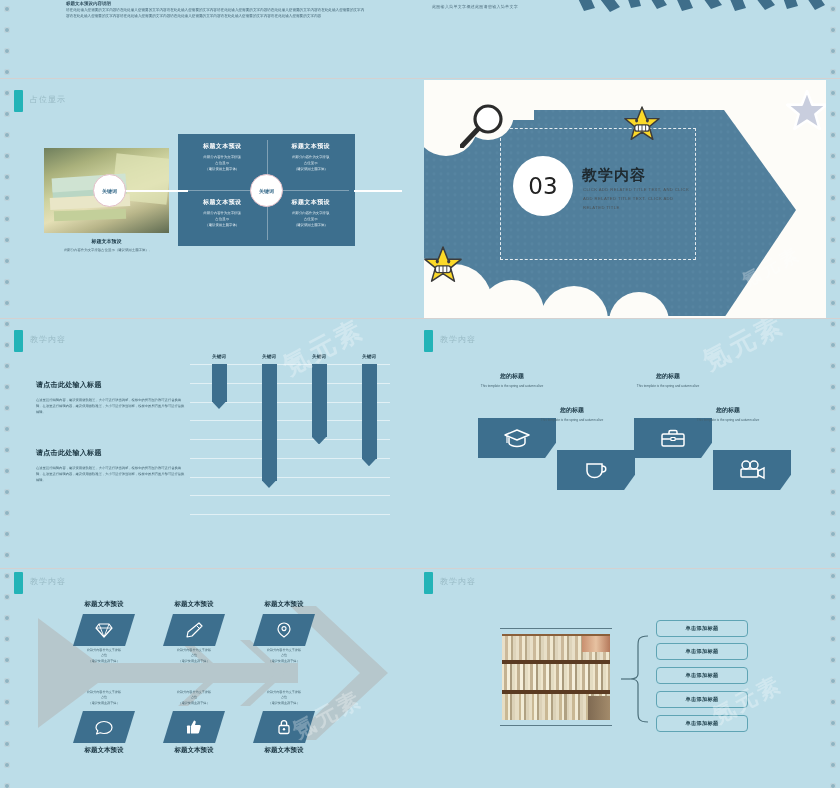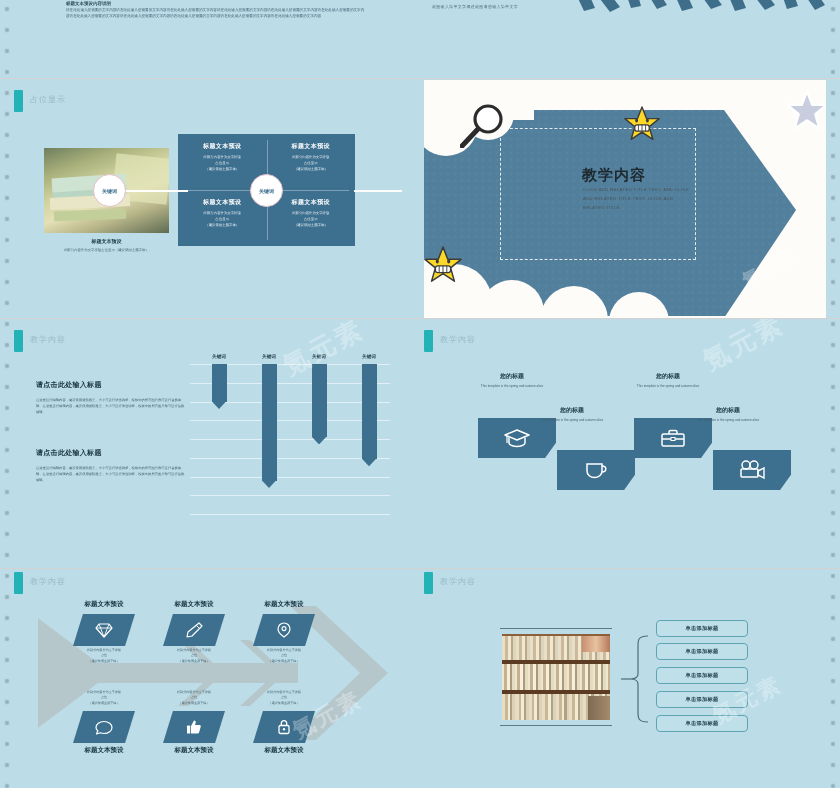--- a/index.html
+++ b/index.html
@@ -372,20 +372,21 @@
       <rect x="12" y="21" width="16" height="7" rx="2.5" fill="#fff" stroke="#3c3c3c" stroke-width="1.4"></rect>
       <line x1="16" y1="21" x2="16" y2="28" stroke="#3c3c3c" stroke-width="1"></line>
       <line x1="20" y1="21" x2="20" y2="28" stroke="#3c3c3c" stroke-width="1"></line>
       <line x1="24" y1="21" x2="24" y2="28" stroke="#3c3c3c" stroke-width="1"></line>
     </svg>
 
     <svg class="star" style="left:362px; top:10px; width:42px; height:42px;" viewBox="0 0 40 40">
       <polygon points="20,1 25,14 39,14 28,23 32,37 20,29 8,37 12,23 1,14 15,14" fill="#c9cede" stroke="#fff" stroke-width="2.4" stroke-linejoin="round"></polygon>
     </svg>
 
+    <div class="numcircle">03</div>
     <div class="sect-title">教学内容</div>
     <div class="sect-sub">
       <span>CLICK ADD RELATED TITLE TEXT, AND CLICK</span><br>
       <span>ADD RELATED TITLE TEXT. CLICK ADD</span><br>
       <span>RELATED TITLE</span>
     </div>
   </div>
 
   <div class="hline" style="top:318px;"></div>
 

